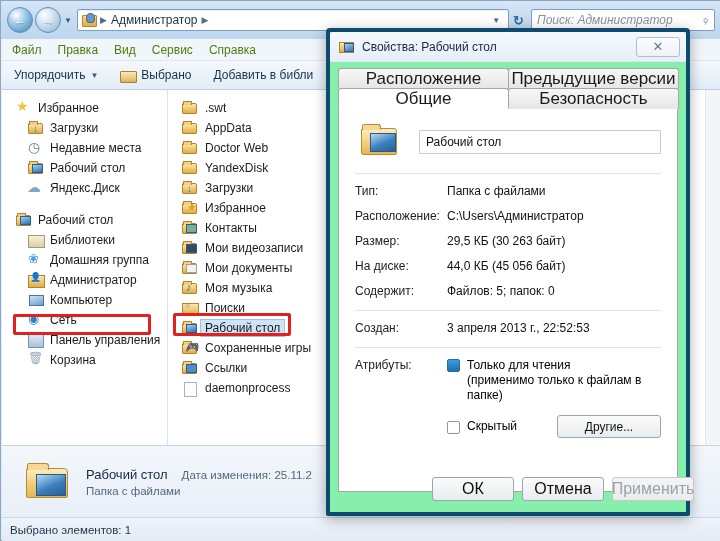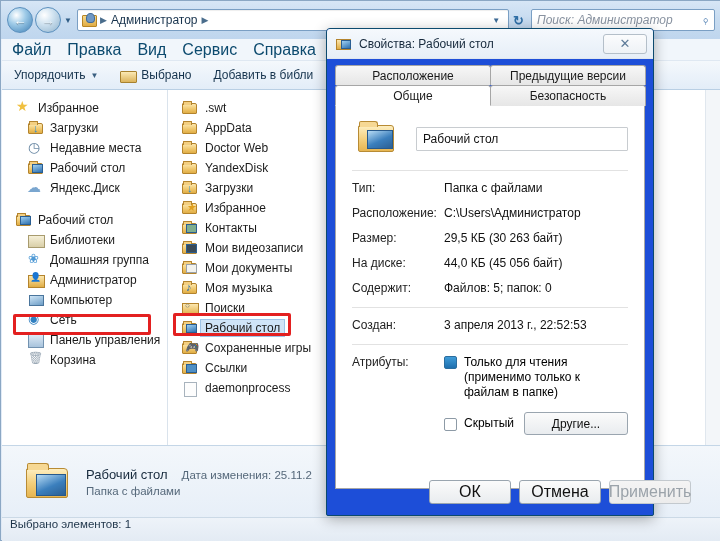--- a/index.html
+++ b/index.html
@@ -71,21 +71,21 @@
   }
   .searchbox .ph { color:#8892a0; font-style: italic; font-size: 12px; flex:1 1 auto;}
   .mag { color:#4a7bb0; font-size: 12px; transform: rotate(-45deg); }
 
   
   .menubar {
     position: absolute; left: 1px; top: 38px; width: 718px; height: 22px;
     background: #f1f6fb; display: flex; align-items: center; padding-left: 10px; gap: 16px;
     border-bottom: 1px solid #dfe8f2;
   }
-  .menubar span { color: #0c4a6e; font-size: 16px; }
+  .menubar span { color: #4d7c0f; font-size: 12px; }
 
   
   .toolbar {
     position: absolute; left: 1px; top: 60px; width: 718px; height: 29px;
     background: linear-gradient(180deg,#f4f8fc 0%,#e3edf8 100%);
     border-bottom: 1px solid #b9cfe4;
     display: flex; align-items: center; padding-left: 12px; gap: 22px;
   }
   .tb-item { display:flex; align-items:center; gap:5px; color:#15334d; font-size:12px; }
   .tb-caret { font-size: 8px; color:#3a5f80; }
@@ -186,29 +186,29 @@
       border:1px solid #27598c; }
   .dname { font-size: 13px; color:#16293c; font-weight: normal; }
   .dmeta { font-size: 11.5px; color:#55687a; }
   .dsub  { font-size: 11.5px; color:#55687a; }
   .det-col { display:flex; flex-direction:column; gap:3px; }
   .det-line1 { display:flex; align-items:baseline; gap:14px; }
   .statusbar {
     position: absolute; left: 1px; top: 516px; width: 718px; height: 24px;
     background: linear-gradient(180deg,#eef3f9,#e3ebf4);
     border-top: 1px solid #cbd9e6;
-    display: flex; align-items: flex-start; padding-left: 8px;
+    display: flex; align-items: center; padding-left: 8px;
     font-size: 11.5px; color: #1c3348;
   }
 
   
   #dialog {
-    position: absolute; left: 326px; top: 28px; width: 328px; height: 488px;
-    background: #1d4ed8;
-    border: 1px solid #0c4a6e;
+    position: absolute; left: 326px; top: 28px; width: 364px; height: 488px;
+    background: #86efac;
+    border: 4px solid #0c4a6e;
     border-radius: 4px 4px 2px 2px;
     box-shadow: 0 3px 14px rgba(0,0,0,.32);
   }
   .dlg-title {
     height: 30px; background: linear-gradient(180deg,#f5f9fd 0%,#e6eef7 100%);
     border-bottom: 1px solid #dfe7ef;
     display: flex; align-items: center; padding: 0 6px 0 9px; gap: 7px;
     border-radius: 3px 3px 0 0;
   }
   .dlg-ico { width: 16px; height: 16px; position: relative; }
@@ -220,21 +220,21 @@
   .dlg-close {
     width: 44px; height: 20px; margin-left:auto;
     border: 1px solid #b4bfc9; border-radius: 3px;
     background: linear-gradient(180deg,#fbfcfd,#eef2f6);
     display:flex; align-items:center; justify-content:center;
     color:#5f7c99; font-size: 13px;
   }
   .tabstrip { padding: 6px 8px 0 8px; }
   .tabrow { display: flex; }
   .tab {
-    flex: 1 1 0; height: 21px; font-size: 12px; color:#1a1a1a;
+    flex: 1 1 0; height: 21px; font-size: 17px; color:#1a1a1a;
     display:flex; align-items:center; justify-content:center;
     background: linear-gradient(180deg,#f7f7f7,#e6e6e6);
     border: 1px solid #a6a6a6; border-bottom: none;
     border-radius: 3px 3px 0 0; margin-right: -1px;
   }
   .tab.active {
     background: #ffffff;
     position: relative; z-index: 3;
     border-bottom: 1px solid #ffffff;
   }

